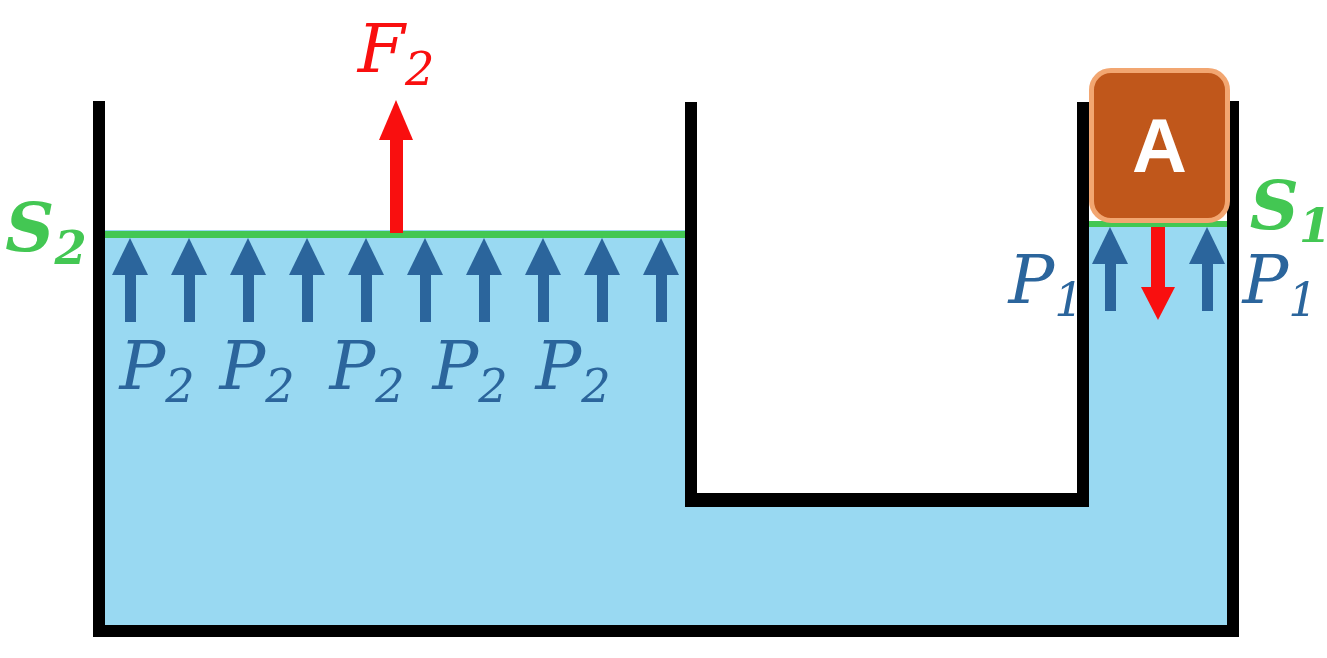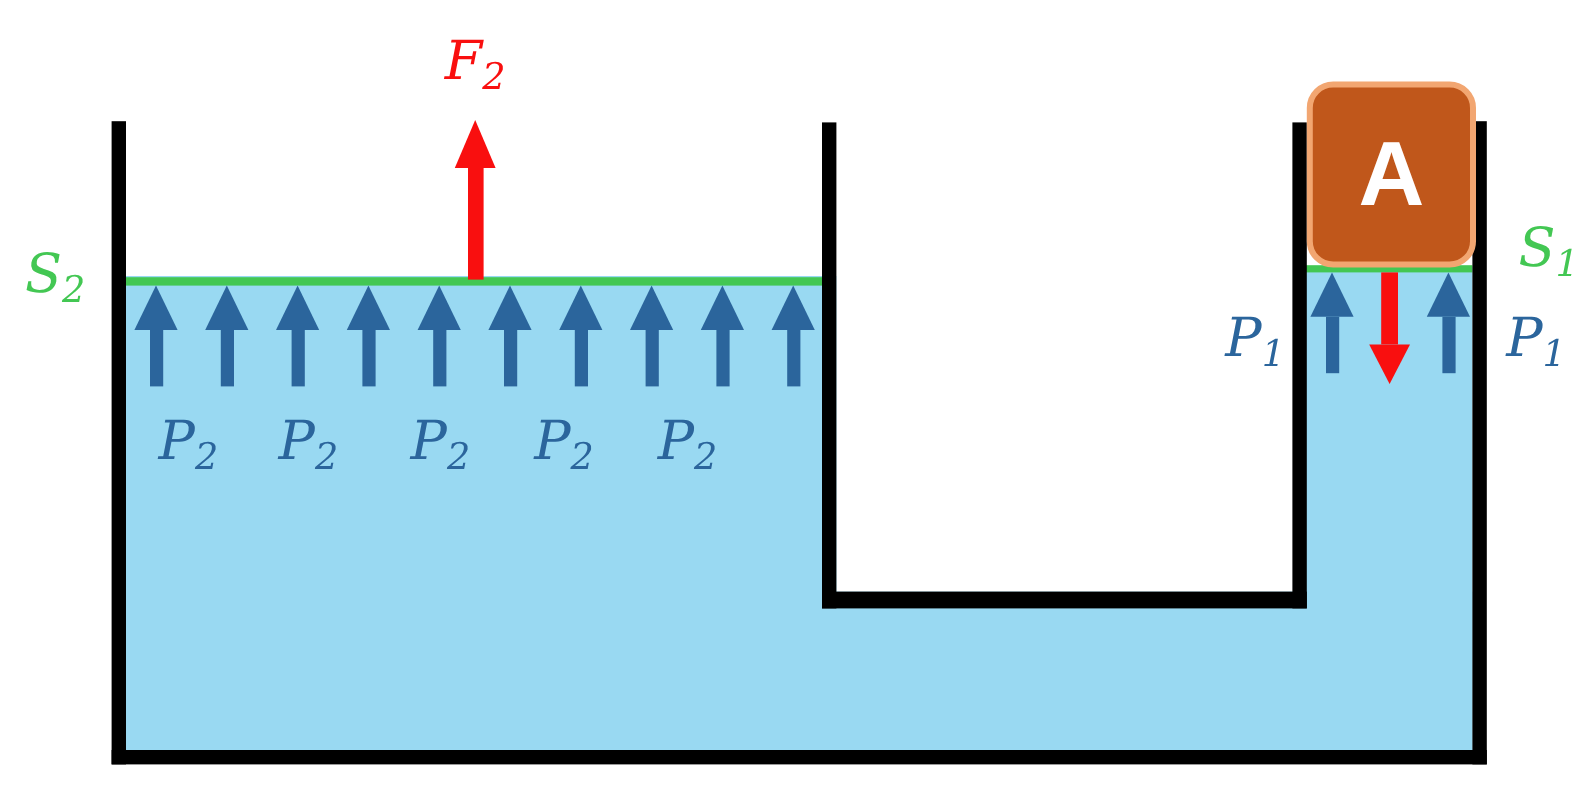--- a/index.html
+++ b/index.html
@@ -75,26 +75,26 @@
     border-left: 17px solid transparent;
     border-right: 17px solid transparent;
     border-top: 33px solid var(--force-red);
   }
 
   
   .lbl {
     position: absolute;
     transform: translate(-50%, -50%);
     font-style: italic;
-    font-size: 45px;
+    font-size: 68px;
     line-height: 1;
     white-space: nowrap;
   }
   .lbl sub { font-size: 0.68em; font-style: italic; vertical-align: -0.28em; line-height: 1; }
-  .lbl.green { color: var(--surface-green); }
+  .lbl.green { color: var(--surface-green); font-weight: bold; }
   .lbl.red   { color: var(--force-red); }
   .lbl.blue  { color: var(--arrow-blue); }
 </style>
 </head>
 <body>
 
 <div class="canvas">
 
   <div class="abs fluid" style="left:105px; top:230px; width:592px; height:395px;"></div>
   <div class="abs fluid" style="left:685px; top:493px; width:542px; height:132px;"></div>

